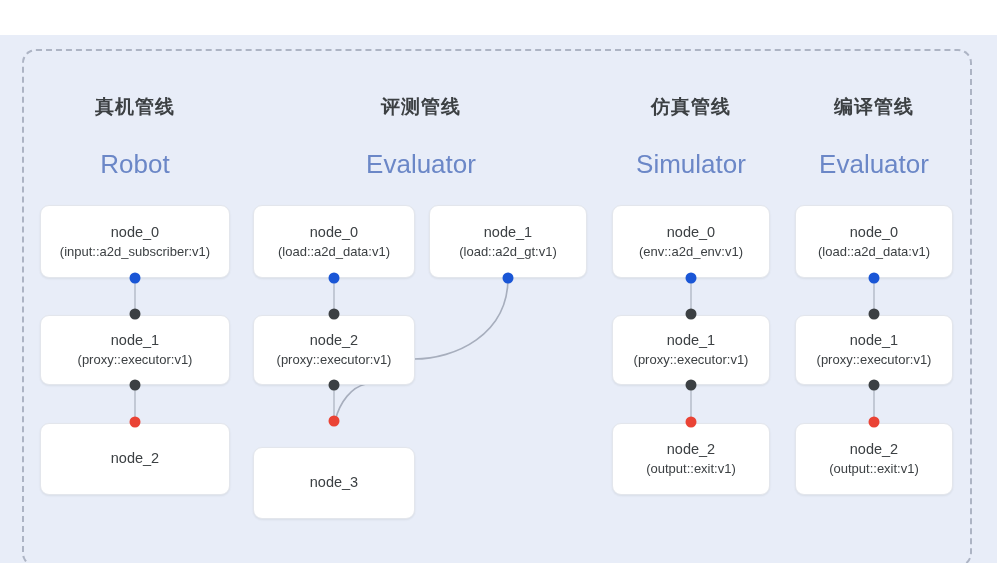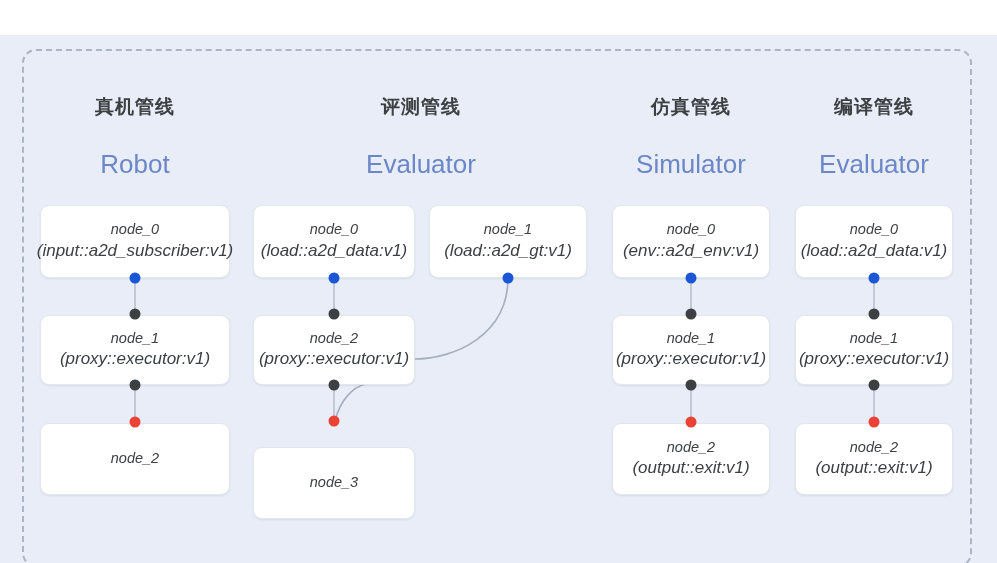--- a/index.html
+++ b/index.html
@@ -70,29 +70,28 @@
     background: #ffffff;
     border: 1px solid #e3e6ec;
     border-radius: 9px;
     box-shadow: 0 1px 2px rgba(60,64,67,0.09);
     box-sizing: border-box;
     display: flex;
     flex-direction: column;
     align-items: center;
     justify-content: center;
     text-align: right;
-    font-style: italic;
   }
   .node-name {
     font-size: 14.5px;
     color: #3c4043;
     line-height: 1.35;
   }
   .node-sig {
-    font-size: 17px;
+    font-size: 13px;
     color: #3c4043;
     line-height: 1.35;
     white-space: nowrap;
   }
 
   
   .port {
     position: absolute;
     width: 11px;
     height: 11px;

